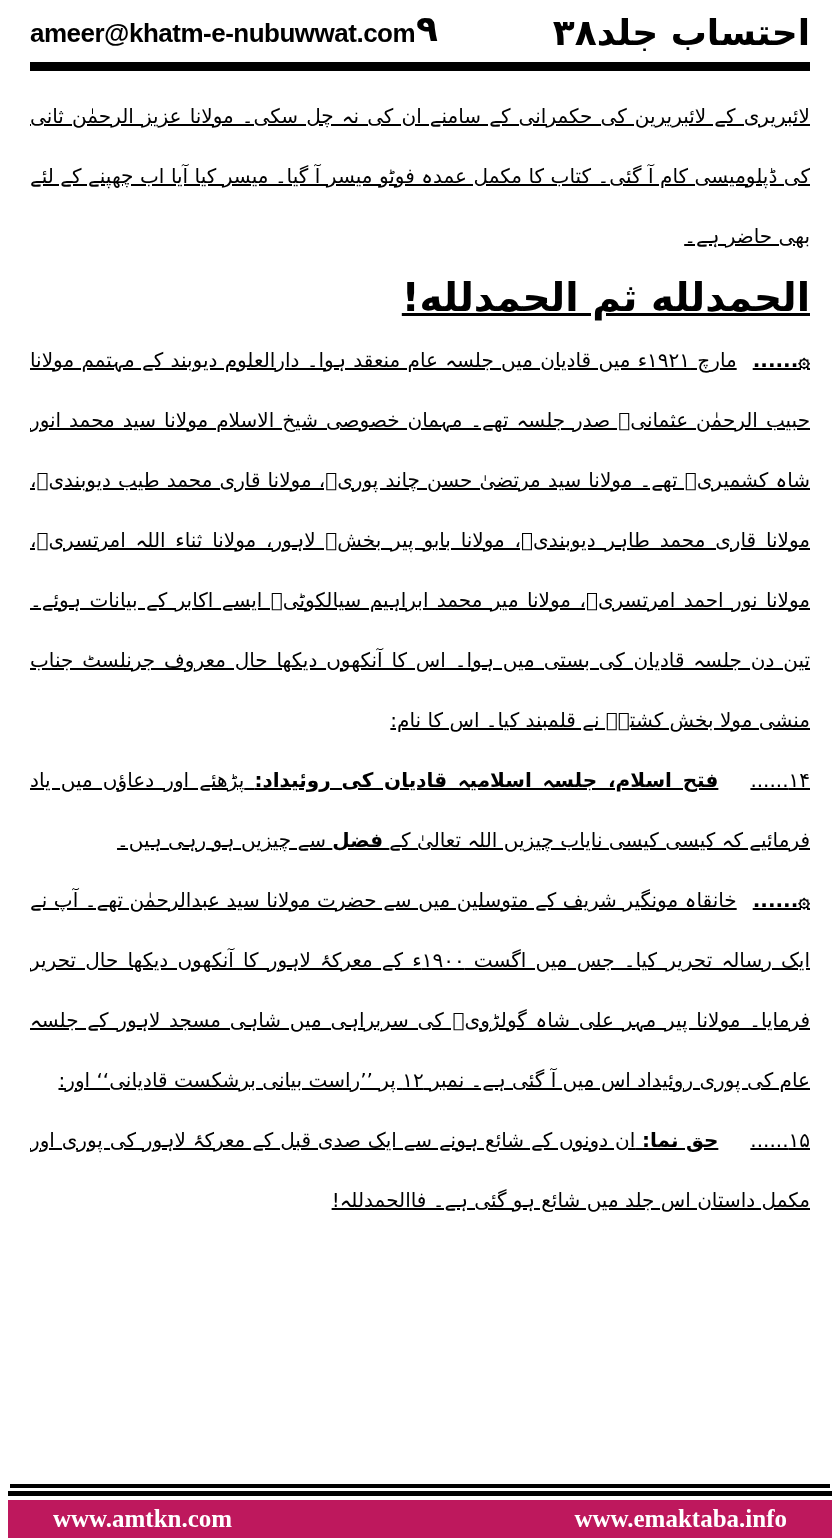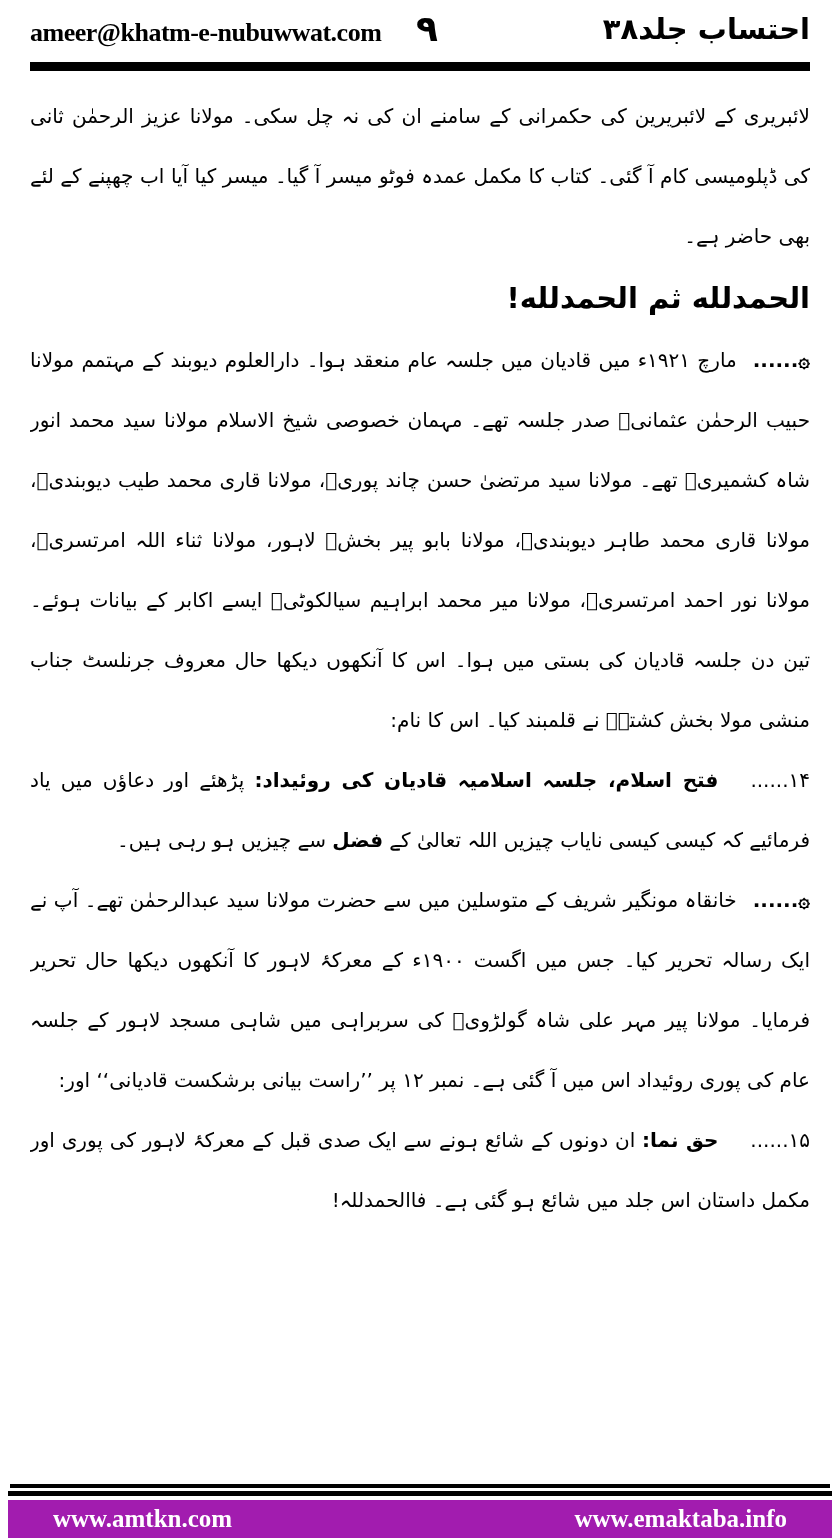--- a/index.html
+++ b/index.html
@@ -4,48 +4,48 @@
 <style>
   html,body{margin:0;padding:0;}
   body{
     width:840px;height:1540px;position:relative;background:#ffffff;color:#000;
     font-family:"DejaVu Sans",sans-serif;overflow:hidden;
   }
   .page{position:absolute;inset:0;}
   
   .email{
     position:absolute;left:30px;top:18px;
-    font-family:Liberation Serif, serif;font-weight:bold;font-size:26px;letter-spacing:-0.5px;
+    font-family:Liberation Sans, sans-serif;font-weight:bold;font-size:26px;letter-spacing:-0.5px;
   }
   .pagenum{
     position:absolute;left:416px;top:8px;
     font-size:36px;font-weight:bold;
   }
   .vol-title{
     position:absolute;right:30px;top:12px;direction:rtl;
-    font-size:29px;font-weight:bold;
+    font-size:36px;font-weight:bold;
   }
   .header-rule{position:absolute;left:30px;right:30px;top:62px;height:9px;background:#000;}
   
   .body{
     position:absolute;top:86px;left:30px;right:30px;height:1400px;overflow:hidden;
-    direction:rtl;text-align:justify;font-size:20px;line-height:60px;
+    direction:rtl;text-align:justify;font-size:20px;line-height:60px;text-decoration:underline;
   }
   .body p{margin:0;text-align:justify;}
   .para .marker{margin-left:16px;font-weight:bold;}
   .num-marker{margin-left:32px;}
-  .hamd{font-size:29px;font-weight:bold;text-align:right;line-height:64px;}
+  .hamd{font-size:39px;font-weight:bold;text-align:right;line-height:64px;}
   .summary{padding-right:160px;text-align:right !important;}
   .item-title{font-weight:bold;}
   
   .footer{position:absolute;left:8px;right:8px;bottom:2px;}
   .rule-thin{height:4px;background:#000;margin:0 2px;}
   .rule-mid{height:5px;background:#000;margin:3px 0 4px 0;}
   .footer-bar{
-    height:38px;background:#a21caf;display:flex;align-items:center;
+    height:38px;background:#be185d;display:flex;align-items:center;
     justify-content:space-between;padding:0 45px;direction:ltr;
   }
   .footer-bar a{
     color:#fff;text-decoration:none;
     font-family:"Liberation Serif",serif;font-weight:bold;font-size:25px;
   }
 </style>
 </head>
 <body>
 

